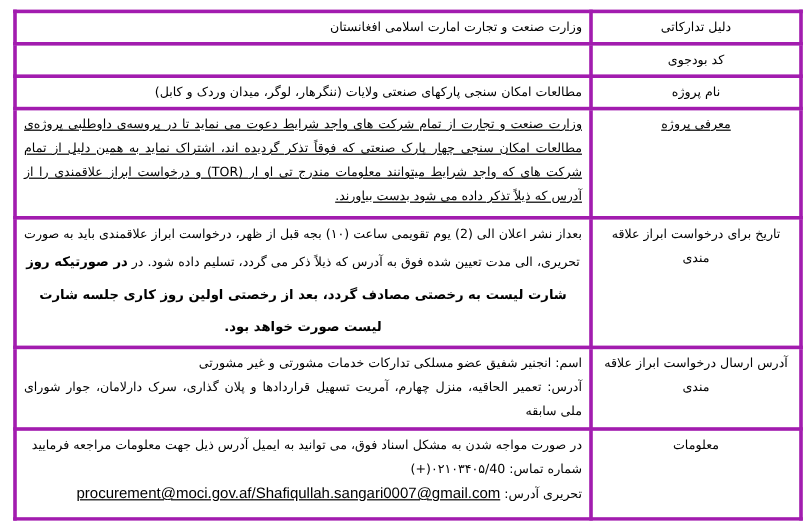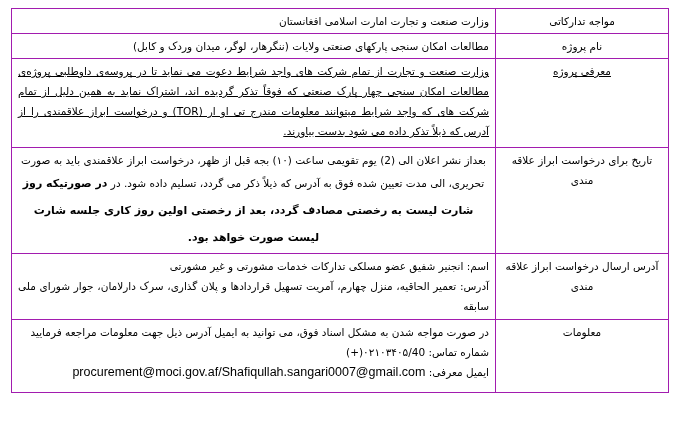--- a/index.html
+++ b/index.html
@@ -1,43 +1,47 @@
 <!DOCTYPE html>
 <html><head>
 <meta charset="utf-8">
 <style>
   html, body { margin:0; padding:0; background:#ffffff; }
   body { width:675px; height:434px; position:relative; overflow:hidden;
          font-family:"DejaVu Sans", sans-serif; color:#000; }
   table.doc { position:absolute; left:11px; top:8px; width:658px;
               border-collapse:collapse; direction:rtl; table-layout:fixed; }
-  table.doc td { border:1px solid #a21caf; vertical-align:top; padding:2px 6px;
+  table.doc td { border:3px solid #a21caf; vertical-align:top; padding:2px 6px;
                  font-size:10.5px; line-height:20px; }
   td.label { width:160px; text-align:center; }
   td.value { text-align:justify; }
   .r1 td { height:19px; }
   .r2 td { height:18px; }
   .r3 td { height:17px; }
   .r4 td { height:84px;text-decoration:underline; }
   .r5 td { height:16px; vertical-align:bottom; }
   .r6 td { height:96px;text-align:center; }
   .r7 td { height:61px; }
   .r8 td { height:68px; }
   .bold { font-weight:bold; font-size:11px; line-height:27px; }
-  .email { font-family:"Liberation Sans", sans-serif; font-size:12.5px; direction:ltr; unicode-bidi:embed; }
+  .email { font-family:"Liberation Sans", sans-serif; font-size:12.5px; direction:ltr; unicode-bidi:embed;text-decoration:underline; }
   .line { display:block; }
 </style>
 </head>
 <body>
 
 <table class="doc">
   <tbody>
       <tr class="r1">
-    <td class="label">مواجه تدارکاتی</td>
+    <td class="label">دلیل تدارکاتی</td>
     <td class="value">وزارت صنعت و تجارت امارت اسلامی افغانستان</td>
+  </tr>
+  <tr class="r2">
+    <td class="label">کد بودجوی</td>
+    <td class="value"></td>
   </tr>
   <tr class="r3">
     <td class="label">نام پروژه</td>
     <td class="value">مطالعات امکان سنجی پارکهای صنعتی ولایات (ننگرهار، لوگر، میدان وردک و کابل)</td>
   </tr>
   <tr class="r4">
     <td class="label">معرفی پروژه</td>
     <td class="value">وزارت صنعت و تجارت از تمام شرکت های واجد شرایط دعوت می نماید تا در پروسه‌ی داوطلبی پروژه‌ی مطالعات امکان سنجی چهار پارک صنعتی که فوقاً تذکر گردیده اند، اشتراک نماید به همین دلیل از تمام شرکت های که واجد شرایط میتوانند معلومات مندرج تی او ار (TOR) و درخواست ابراز علاقمندی را از آدرس که ذیلاً تذکر داده می شود بدست بیاورند.</td>
   </tr>
   <tr class="r6">
@@ -56,19 +60,19 @@
   </tr>
   <tr class="r8">
     <td class="label">معلومات</td>
     <td class="value">
       <span class="line">در صورت مواجه شدن به مشکل اسناد فوق، می توانید به ایمیل آدرس ذیل جهت معلومات مراجعه فرمایید</span>
       <span class="line">
         <span>شماره تماس:</span>
         <span>۰۲۱۰۳۴۰۵/40(+)</span>
       </span>
       <span class="line">
-        <span>ایمیل معرفی:</span>
+        <span>تحریری آدرس:</span>
         <span class="email">procurement@moci.gov.af/Shafiqullah.sangari0007@gmail.com</span>
       </span>
     </td>
   </tr>
 </tbody>
   </table>
 
 </body></html>

